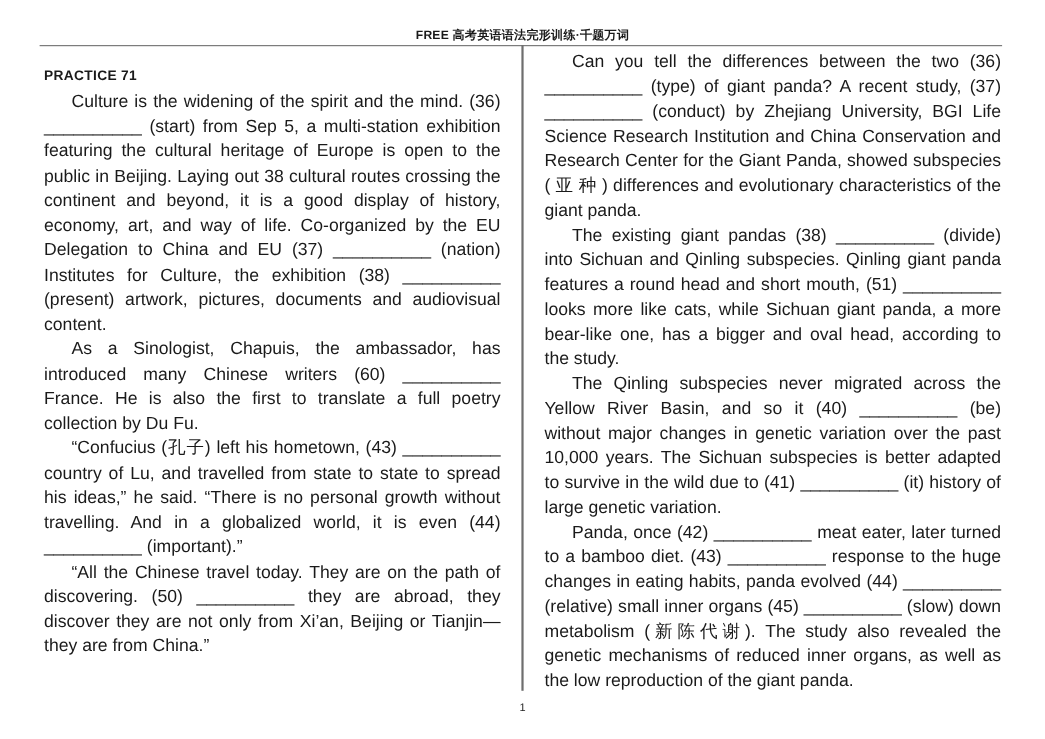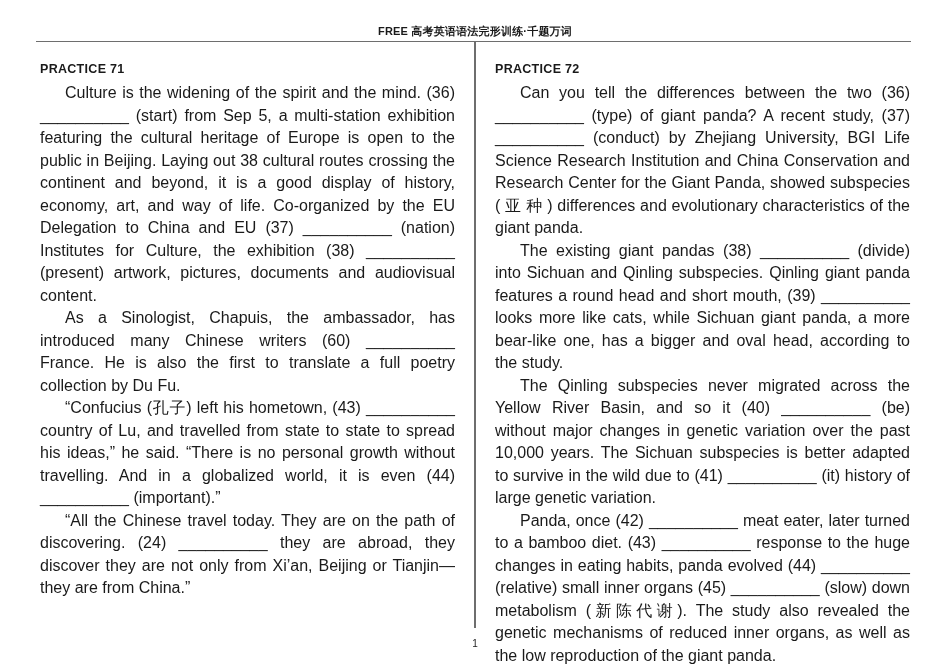--- a/index.html
+++ b/index.html
@@ -19,24 +19,23 @@
 
 <div class="header">FREE 高考英语语法完形训练·千题万词</div>
 <div class="top-rule"></div>
 <div class="divider"></div>
 
 <div class="column col-left">
   <div class="title">PRACTICE 71</div>
   <p class="para">Culture is the widening of the spirit and the mind. (36) __________ (start) from Sep 5, a multi-station exhibition featuring the cultural heritage of Europe is open to the public in Beijing. Laying out 38 cultural routes crossing the continent and beyond, it is a good display of history, economy, art, and way of life. Co-organized by the EU Delegation to China and EU (37) __________ (nation) Institutes for Culture, the exhibition (38) __________ (present) artwork, pictures, documents and audiovisual content.</p>
   <p class="para">As a Sinologist, Chapuis, the ambassador, has introduced many Chinese writers (60) __________ France. He is also the first to translate a full poetry collection by Du Fu.</p>
   <p class="para">“Confucius (孔子) left his hometown, (43) __________ country of Lu, and travelled from state to state to spread his ideas,” he said. “There is no personal growth without travelling. And in a globalized world, it is even (44) __________ (important).”</p>
-  <p class="para">“All the Chinese travel today. They are on the path of discovering. (24) __________ they are abroad, they discover they are not only from Xi’an, Beijing or Tianjin—they are from China.”</p>
+  <p class="para">“All the Chinese travel today. They are on the path of discovering. (50) __________ they are abroad, they discover they are not only from Xi’an, Beijing or Tianjin—they are from China.”</p>
 </div>
 
 <div class="column col-right">
-  <div class="title">PRACTICE 72</div>
   <p class="para">Can you tell the differences between the two (36) __________ (type) of giant panda? A recent study, (37) __________ (conduct) by Zhejiang University, BGI Life Science Research Institution and China Conservation and Research Center for the Giant Panda, showed subspecies ( 亚 种 ) differences and evolutionary characteristics of the giant panda.</p>
-  <p class="para">The existing giant pandas (38) __________ (divide) into Sichuan and Qinling subspecies. Qinling giant panda features a round head and short mouth, (39) __________ looks more like cats, while Sichuan giant panda, a more bear-like one, has a bigger and oval head, according to the study.</p>
+  <p class="para">The existing giant pandas (38) __________ (divide) into Sichuan and Qinling subspecies. Qinling giant panda features a round head and short mouth, (51) __________ looks more like cats, while Sichuan giant panda, a more bear-like one, has a bigger and oval head, according to the study.</p>
   <p class="para">The Qinling subspecies never migrated across the Yellow River Basin, and so it (40) __________ (be) without major changes in genetic variation over the past 10,000 years. The Sichuan subspecies is better adapted to survive in the wild due to (41) __________ (it) history of large genetic variation.</p>
   <p class="para">Panda, once (42) __________ meat eater, later turned to a bamboo diet. (43) __________ response to the huge changes in eating habits, panda evolved (44) __________ (relative) small inner organs (45) __________ (slow) down metabolism (新陈代谢). The study also revealed the genetic mechanisms of reduced inner organs, as well as the low reproduction of the giant panda.</p>
 </div>
 
 <div class="page-num">1</div>
 
 </body></html>

